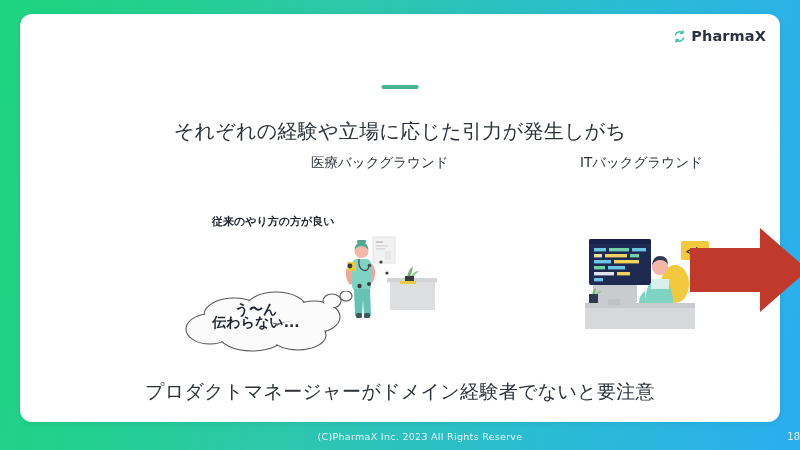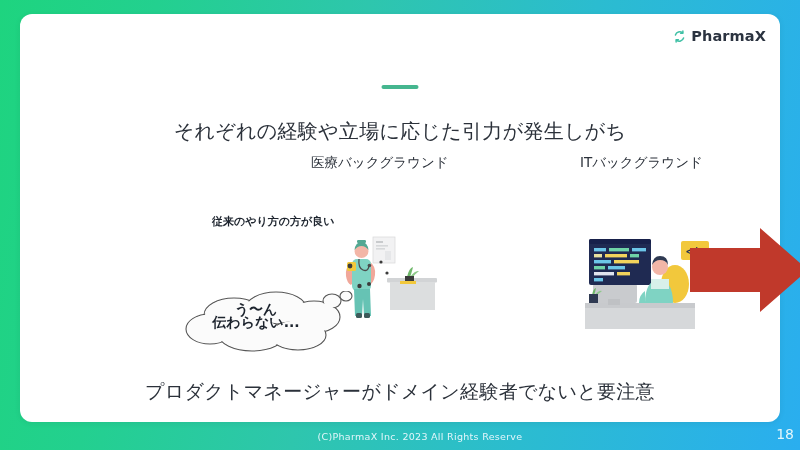--- a/index.html
+++ b/index.html
@@ -78,22 +78,22 @@
     font-family:"DejaVu Sans","Liberation Sans",sans-serif;
   }
   
   #footer-copy{
     position:absolute;left:0;right:0;bottom:8px;text-align:center;
     font-size:9.5px;color:#e3f6fb;letter-spacing:.3px;
     font-family:"DejaVu Sans","Liberation Sans",sans-serif;
     padding-left:40px;
   }
   #footer-page{
-    position:absolute;right:6px;bottom:8px;
-    font-size:14px;color:#e3f6fb;
+    position:absolute;right:0;bottom:8px;
+    font-size:10px;color:#e3f6fb;
     font-family:"DejaVu Sans","Liberation Sans",sans-serif;
   }
 </style>
 </head>
 <body>
 
 <div id="slide">
 
   <div id="card">
 

